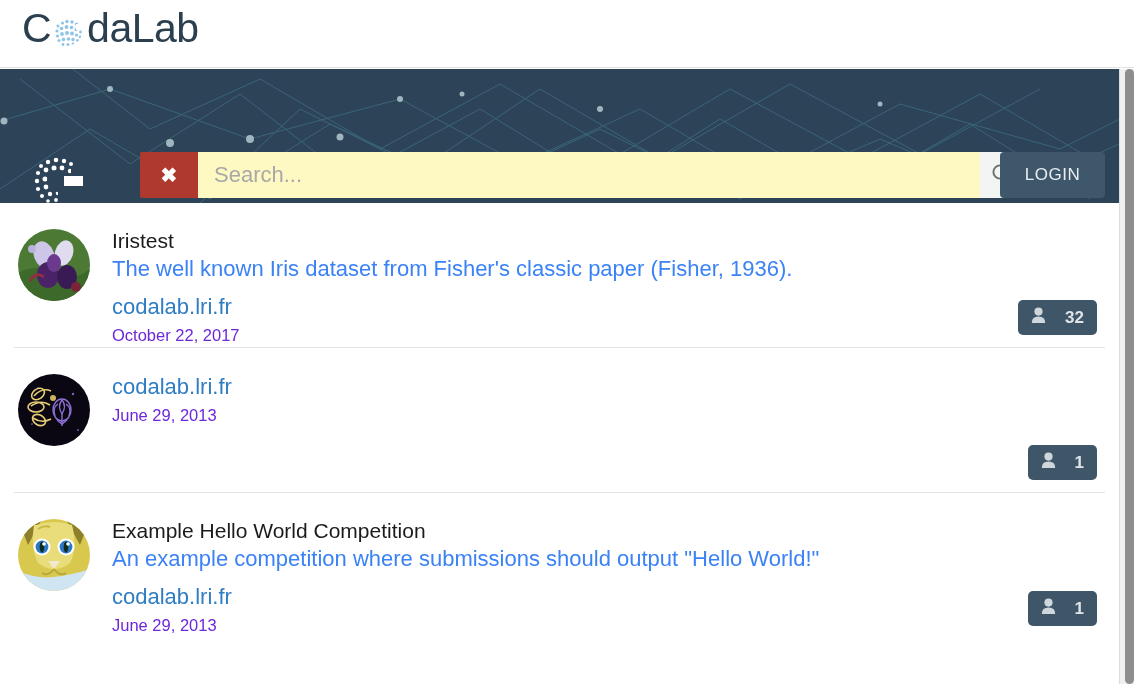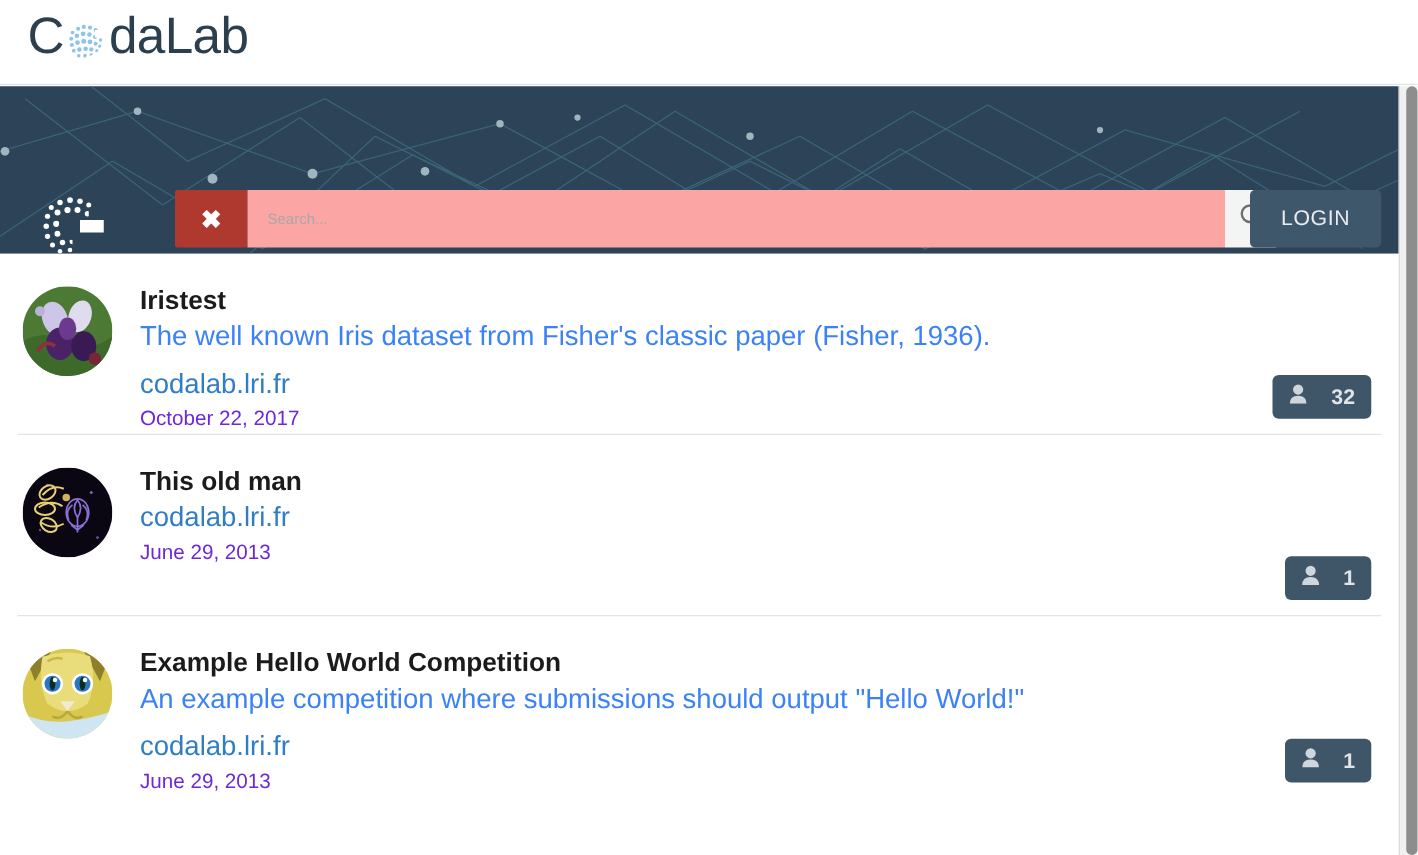--- a/index.html
+++ b/index.html
@@ -87,23 +87,23 @@
     border: none;
     color: #fff;
     font-size: 20px;
     font-weight: bold;
     display: flex; align-items: center; justify-content: center;
     cursor: pointer;
     border-radius: 2px 0 0 2px;
   }
   .searchinput {
     width: 782px; height: 46px;
-    background: #fca5a5;
+    background: #fef9c3;
     border: none;
-    font-size: 12px;
+    font-size: 22px;
     color: #555;
     padding: 0 16px;
     outline: none;
     font-family: "Liberation Sans", sans-serif;
   }
   .searchinput::placeholder { color: #a8a8a8; }
   .searchicon-wrap {
     width: 42px; height: 46px;
     background: #f3f4f4;
     display: flex; align-items: center; justify-content: center;
@@ -139,21 +139,21 @@
   .result.last { border-bottom: none; }
   .avatar {
     position: absolute; left: 4px; top: 26px;
     width: 72px; height: 72px;
     border-radius: 50%;
     overflow: hidden;
   }
   .rbody { margin-left: 98px; }
   .rtitle {
     font-size: 21px;
-    font-weight: bold;
+    font-weight: normal;
     color: #1b1b1b;
     margin: 0 0 3px 0;
     line-height: 1.15;
   }
   .rdesc {
     font-size: 22px;
     color: #3b82f6;
     margin: 0 0 11px 0;
     line-height: 1.2;
   }
@@ -404,21 +404,20 @@
           <path d="M40 30 q-6 4 -3 12"></path>
           <path d="M48 30 q6 4 3 12"></path>
           <path d="M44 40 l0 12"></path>
           <path d="M39 46 l5 4 l5 -4"></path>
           <ellipse cx="44" cy="36" rx="9" ry="11"></ellipse>
         </g>
         <circle cx="35" cy="24" r="3" fill="#cbb45f"></circle>
       </svg>
     </div>
     <div class="rbody">
-      <h3 class="rtitle">This old man</h3>
       <a class="rurl">codalab.lri.fr</a>
       <p class="rdate">June 29, 2013</p>
     </div>
     <div class="pbadge">
       <span>
         <svg width="15" height="16" viewBox="0 0 15 16">
           <circle cx="7.5" cy="4.6" r="4.1" fill="#cfd7dd"></circle>
           <path d="M0.8 16 q0 -6.4 6.7 -6.4 t6.7 6.4 z" fill="#cfd7dd"></path>
         </svg>
       </span>

